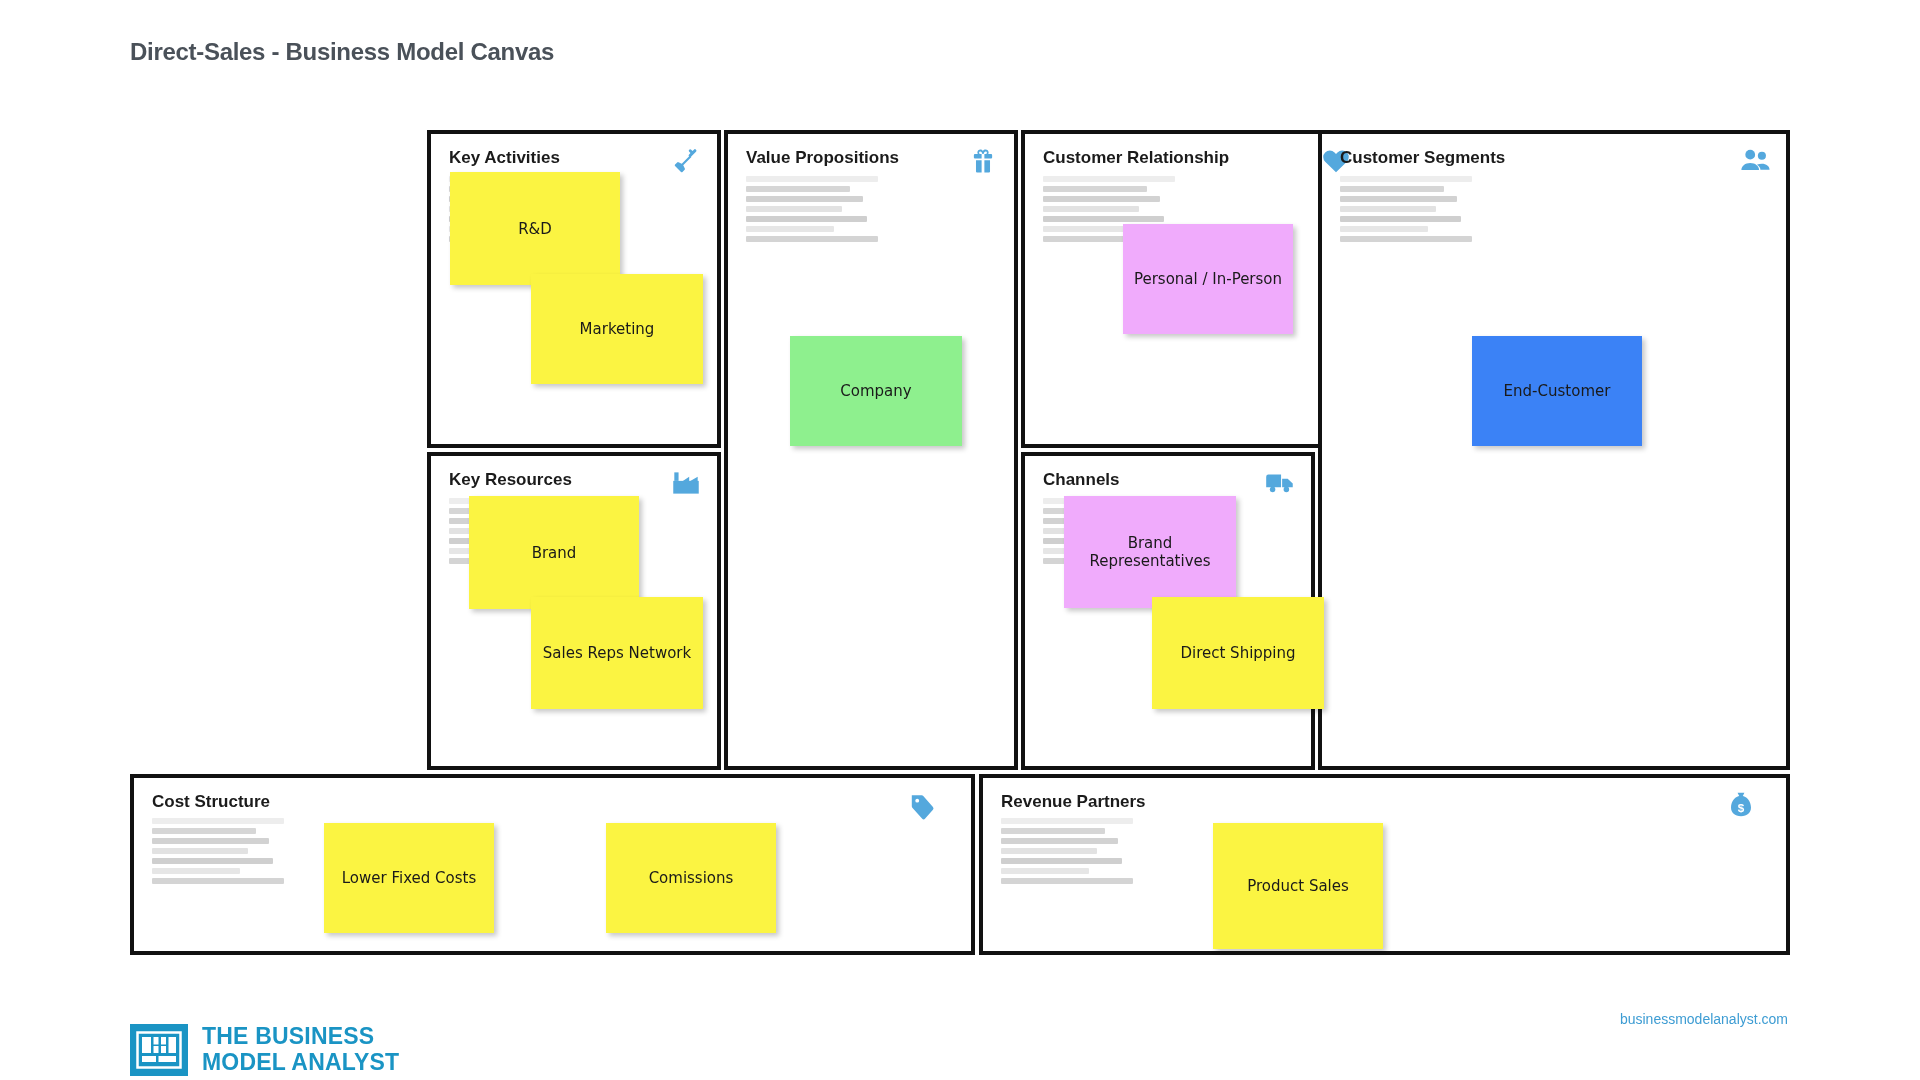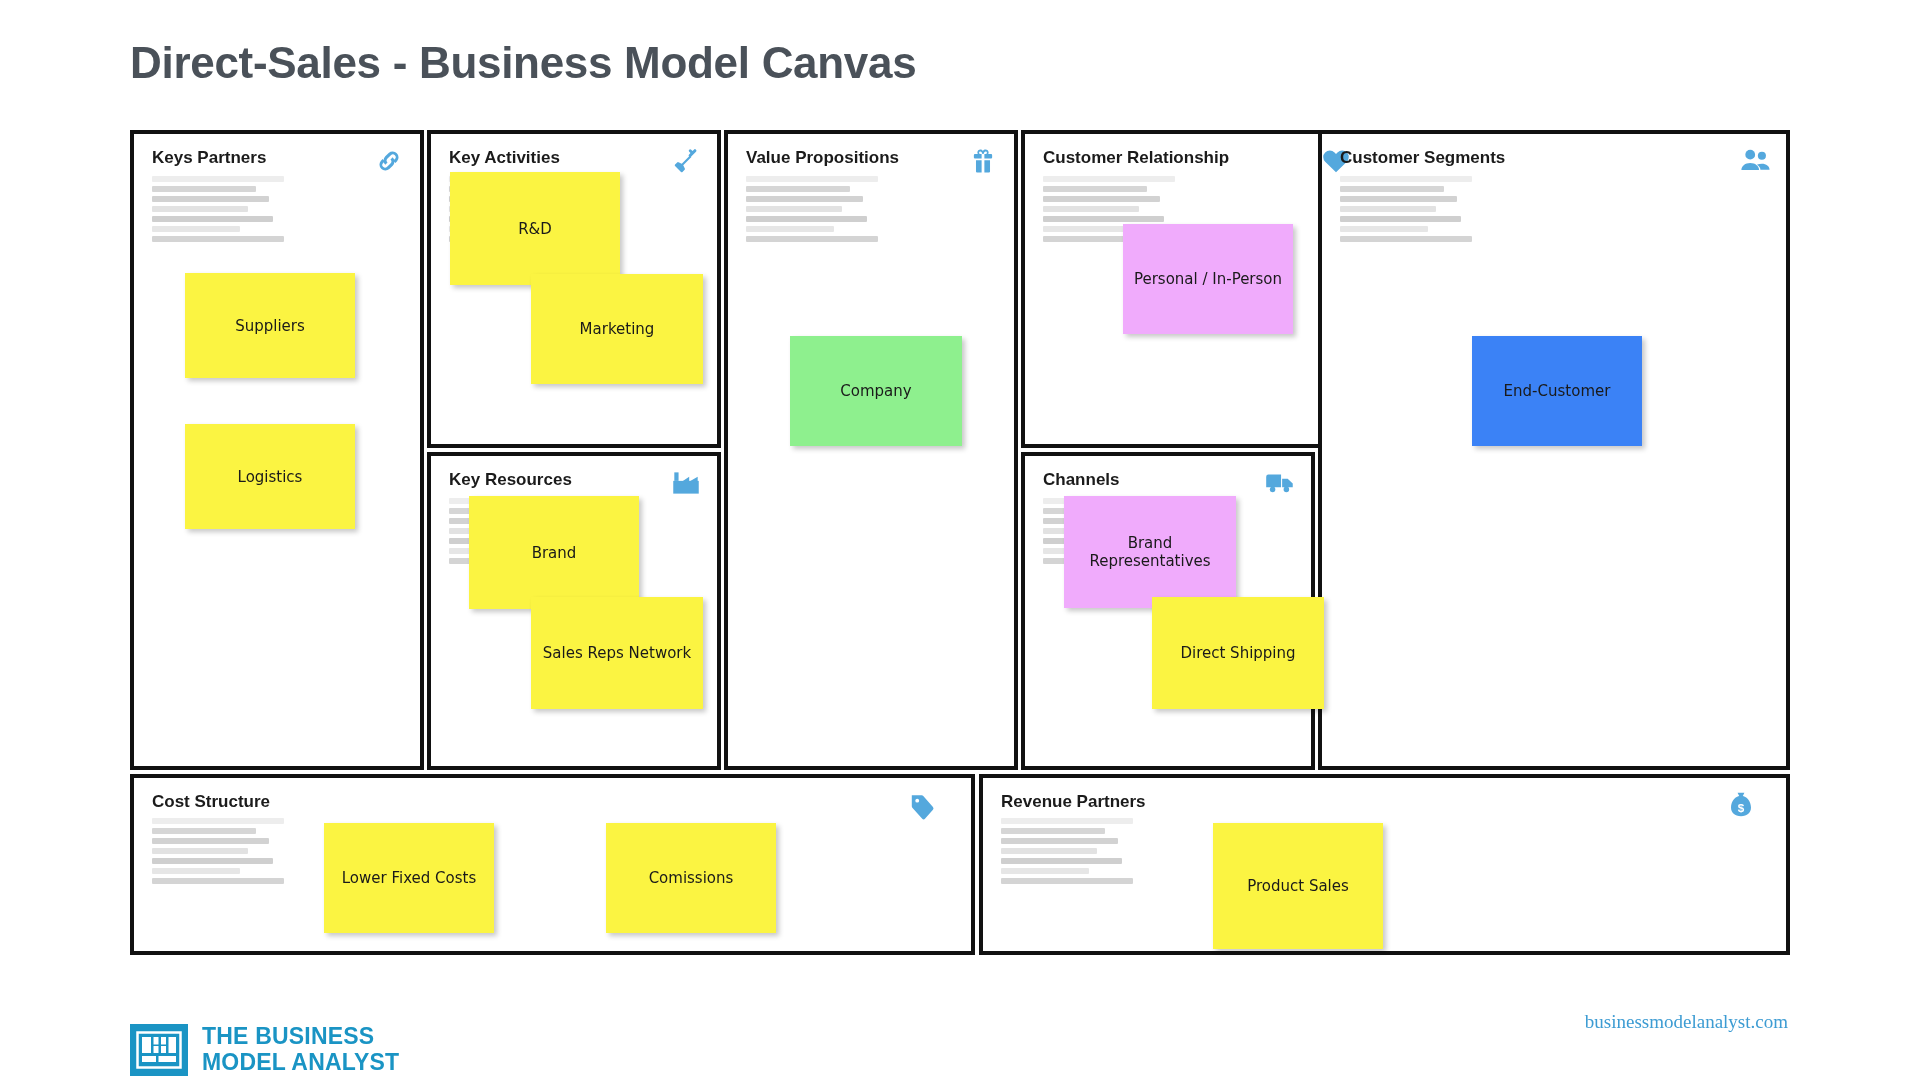--- a/index.html
+++ b/index.html
@@ -10,21 +10,21 @@
     background: #ffffff;
     font-family: "Liberation Sans", sans-serif;
     overflow: hidden;
   }
 
   
   .page-title {
     position: absolute;
     left: 130px;
     top: 38px;
-    font-size: 44px;
+    font-size: 24px;
     font-weight: bold;
     color: #4a5159;
     letter-spacing: -0.3px;
     white-space: nowrap;
   }
 
   
   .canvas {
     position: absolute;
     left: 130px;
@@ -122,56 +122,31 @@
     line-height: 1.12;
     letter-spacing: 0.2px;
   }
   .logo-text .l2 { display: block; }
 
   .footer-url {
     position: absolute;
     right: 132px;
     top: 1011px;
     color: #3d9cd3;
-    font-size: 19px;
+    font-size: 14px;
     white-space: nowrap;
-    font-family: Liberation Serif, serif;
   }
 </style>
 </head>
 <body>
 
 <div class="page-title">Direct-Sales - Business Model Canvas</div>
 
 <div class="canvas">
 
-  <div class="block" style="left:0px; top:0px; width:294px; height:640px;">
-    <div class="block-title">Keys Partners</div>
-    <div class="block-icon">
-      <svg viewBox="0 0 32 32">
-        <path d="M12.5 19.5a5.6 5.6 0 0 1 0-7.9l3.2-3.2a5.6 5.6 0 0 1 7.9 7.9l-1.6 1.6-2.1-2.1 1.6-1.6a2.6 2.6 0 0 0-3.7-3.7l-3.2 3.2a2.6 2.6 0 0 0 0 3.7z"></path>
-        <path d="M19.5 12.5a5.6 5.6 0 0 1 0 7.9l-3.2 3.2a5.6 5.6 0 0 1-7.9-7.9l1.6-1.6 2.1 2.1-1.6 1.6a2.6 2.6 0 0 0 3.7 3.7l3.2-3.2a2.6 2.6 0 0 0 0-3.7z"></path>
-      </svg>
-    </div>
-    <div class="ph-lines">
-      <div class="ln" style="width:100%; background:#ededed;"></div>
-      <div class="ln" style="width:79%; background:#d6d6d6;"></div>
-      <div class="ln" style="width:89%; background:#d2d2d2;"></div>
-      <div class="ln" style="width:73%; background:#e2e2e2;"></div>
-      <div class="ln" style="width:92%; background:#cfcfcf;"></div>
-      <div class="ln" style="width:67%; background:#e6e6e6;"></div>
-      <div class="ln" style="width:100%; background:#d4d4d4;"></div>
-    </div>
-    <div class="note yellow" style="left:51px; top:139px; width:170px; height:105px;">
-      <span>Suppliers</span>
-    </div>
-    <div class="note yellow" style="left:51px; top:290px; width:170px; height:105px;">
-      <span>Logistics</span>
-    </div>
-  </div>
 
   <div class="block" style="left:297px; top:0px; width:294px; height:318px;">
     <div class="block-title">Key Activities</div>
     <div class="block-icon">
       <svg viewBox="0 0 32 32">
         <path d="M25.4 5.3a1.4 1.4 0 0 0-2 0l-1.3 1.3-1.2-1.2a1.3 1.3 0 0 0-1.9 1.9l1.2 1.2-1.3 1.3a1.4 1.4 0 1 0 2 2l4.5-4.5a1.4 1.4 0 0 0 0-2z"></path>
         <path d="M19.7 10.9 12 18.6l-3.1-1.5a1 1 0 0 0-1.2.2l-2 2a1 1 0 0 0 0 1.4l5.6 5.6a1 1 0 0 0 1.4 0l2-2a1 1 0 0 0 .2-1.2l-1.5-3.1 7.7-7.7z"></path>
       </svg>
     </div>
     <div class="ph-lines">

